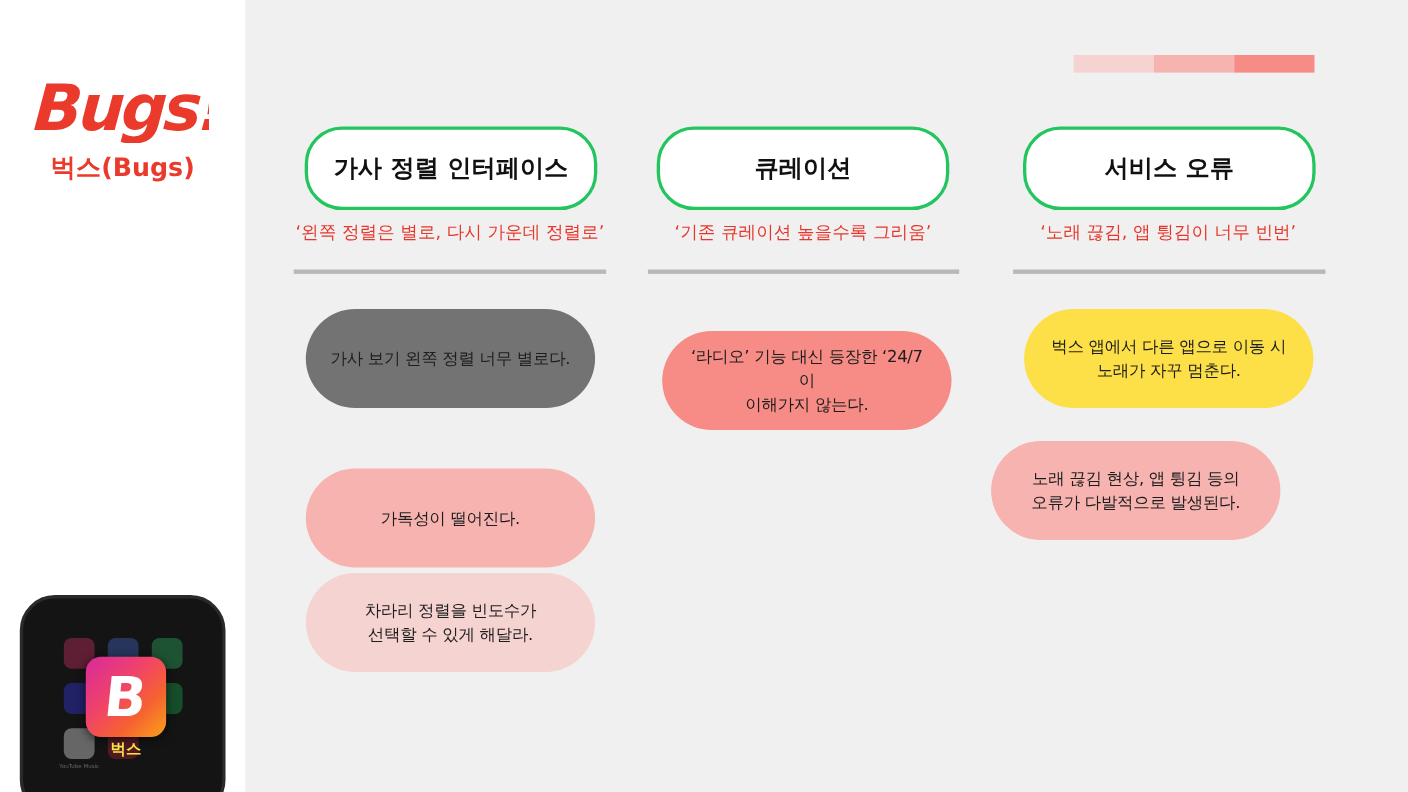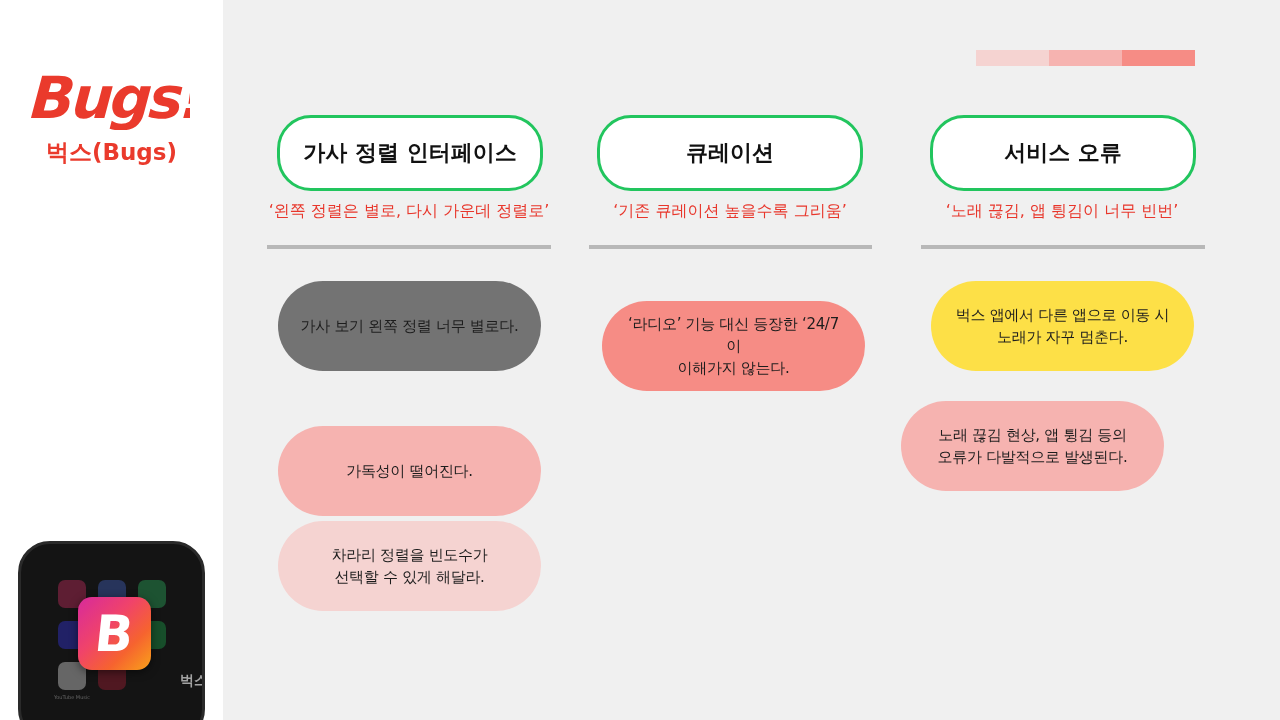--- a/index.html
+++ b/index.html
@@ -45,22 +45,22 @@
       border-radius: 14px;
       background: linear-gradient(135deg, #d72a9c 0%, #f0436a 40%, #f6632f 70%, #f9a21a 100%);
       box-shadow: 0 2px 8px rgba(0,0,0,0.5);
       display: flex; align-items: center; justify-content: center;
     }
     .app-icon .glyph {
       color: #fff; font-size: 50px; font-weight: bold; font-family: "DejaVu Sans", sans-serif;
       transform: skewX(-6deg);
     }
     .app-label {
-      position: absolute; left: 0; width: 187px; top: 128px; text-align: right;
-      color: #a3a3a3; font-size: 14px; font-weight: bold;
+      position: absolute; left: 0; width: 187px; top: 128px; text-align: center;
+      color: #fde047; font-size: 14px; font-weight: bold;
     }
 
     .legend {
       position: absolute; left: 976px; top: 50px; width: 220px;
     }
     .legend-text {
       display: block; text-align: center; font-size: 12px; color: #222; margin-bottom: 5px;
       padding-right: 34px;
     }
     .legend-bar { display: flex; width: 219px; height: 16px; }

